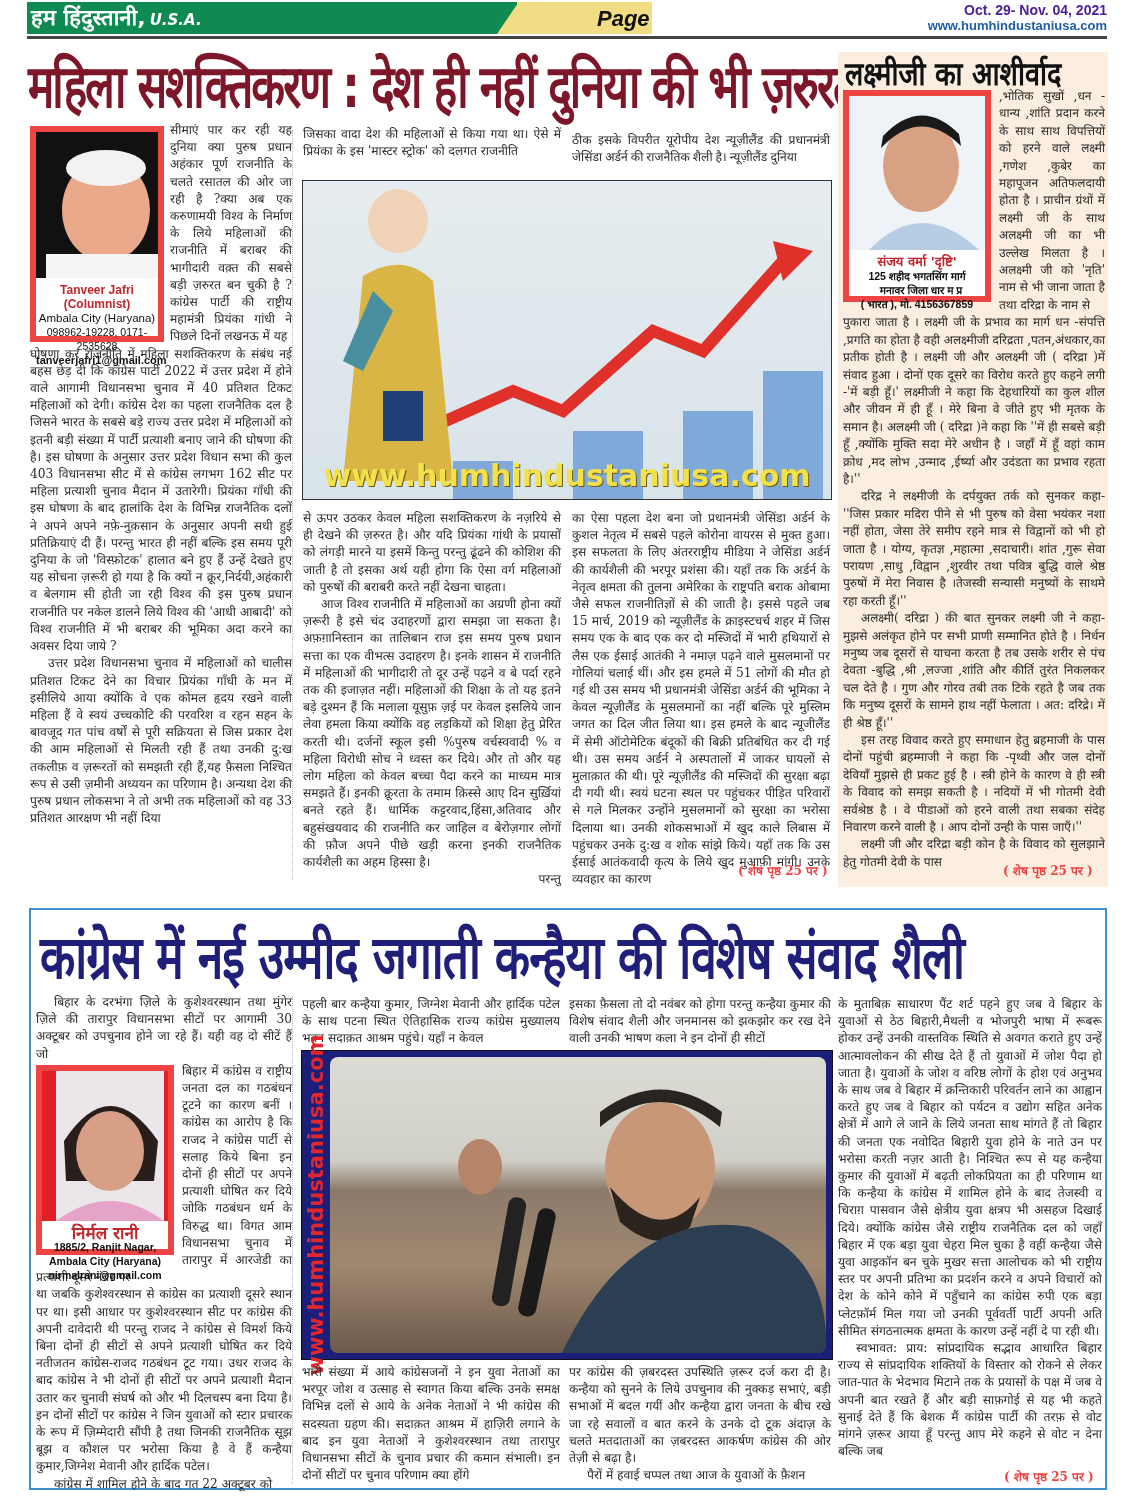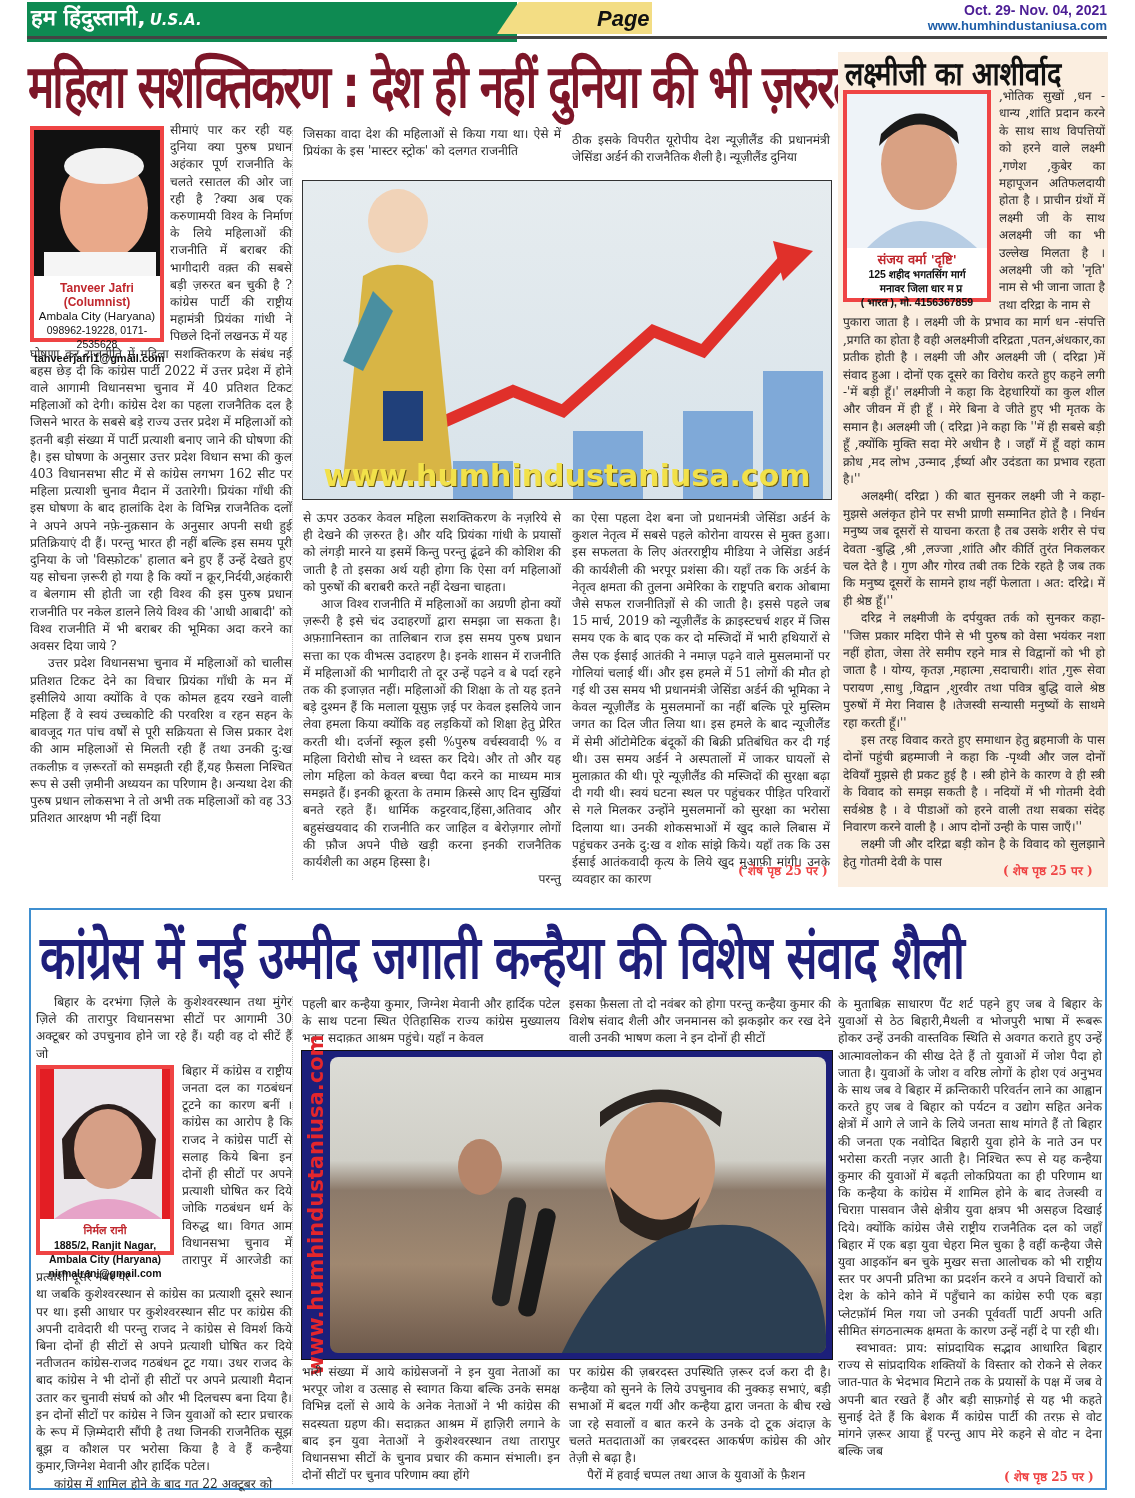--- a/index.html
+++ b/index.html
@@ -1,33 +1,33 @@
 <!DOCTYPE html>
 <html><head>
 <meta charset="utf-8">
 <style>
   * { box-sizing: border-box; margin: 0; padding: 0; }
   body { width: 1135px; height: 1498px; background: #fff; font-family: "DejaVu Serif", serif; color: #222; position: relative; overflow: hidden; }
   .masthead { position: absolute; left: 27px; top: 0; width: 1080px; height: 36px; }
-  .mast-green { position: absolute; left: 0; top: 2px; width: 490px; height: 40px; background: #0e8a52; color: #fff; font-family: "DejaVu Sans", sans-serif; font-weight: bold; font-size: 22px; padding-left: 4px; line-height: 32px; }
+  .mast-green { position: absolute; left: 0; top: 2px; width: 490px; height: 32px; background: #0e8a52; color: #fff; font-family: "DejaVu Sans", sans-serif; font-weight: bold; font-size: 22px; padding-left: 4px; line-height: 32px; }
   .mast-green .usa { font-style: italic; font-size: 15px; margin-left: 4px; }
   .mast-page { position: absolute; left: 470px; top: 2px; width: 155px; height: 32px; background: #f3dd84; clip-path: polygon(14% 0, 100% 0, 100% 100%, 0 100%); }
   .mast-page span { position: absolute; left: 60px; top: 4px; font-family: "Liberation Sans", sans-serif; font-weight: bold; font-style: italic; font-size: 22px; color: #111; margin-left: 40px; }
   .mast-right { position: absolute; right: 0; top: 3px; text-align: right; font-family: "Liberation Sans", sans-serif; font-weight: bold; }
   .mast-date { color: #4c1d95; font-size: 14px; line-height: 15px; }
   .mast-url { color: #1e5ea8; font-size: 13px; line-height: 15px; }
   .mast-rule { position: absolute; left: 27px; top: 36px; width: 1080px; height: 3px; background: #444; }
 
   .headline1 { position: absolute; left: 28px; top: 44px; width: 800px; font-family: "DejaVu Sans", sans-serif; font-weight: bold; font-size: 44px; letter-spacing: -2px; color: #7d1628; white-space: nowrap; transform: scaleY(1.35); transform-origin: top left; }
   .col { position: absolute; font-size: 12.2px; line-height: 17.2px; text-align: justify; color: #2a2a2a; }
   .col p { text-indent: 18px; }
   .col p.noindent { text-indent: 0; }
   .col b { color: #111; }
 
-  .photo-box { position: absolute; background: #fff; border: 4px solid #ef4444; }
+  .photo-box { position: absolute; background: #fff; border: 6px solid #ef4444; }
   .photo { width: 100%; }
   .caption { text-align: center; font-family: "Liberation Sans", sans-serif; line-height: 14px; }
   .cap-name { color: #c0272d; font-weight: bold; font-size: 12px; }
   .cap-line { font-size: 11.5px; color: #111; }
   .cap-email { font-size: 11px; font-weight: bold; color: #111; }
 
   .cartoon { position: absolute; left: 302px; top: 180px; width: 530px; height: 320px; border: 1px solid #333; overflow: hidden; background: linear-gradient(#e6ecef, #d8e3ea); }
   .watermark { position: absolute; left: 0; bottom: 6px; width: 100%; text-align: center; font-family: "DejaVu Sans", sans-serif; font-weight: bold; font-size: 30px; color: #f2e14a; letter-spacing: 0px; text-shadow: 1px 1px 0 #6b5a10; }
 
   .side-box { position: absolute; left: 838px; top: 52px; width: 270px; height: 835px; background: #fbeee0; }
@@ -129,42 +129,42 @@
     </svg>
     <div class="caption">
       <div class="cap-name" style="font-family:'DejaVu Sans',sans-serif; font-size:13px;">संजय वर्मा 'दृष्टि'</div>
       <div class="cap-line" style="font-weight:bold; font-size:10.5px;">125 शहीद भगतसिंग मार्ग</div>
       <div class="cap-line" style="font-weight:bold; font-size:10.5px;margin-left:8px;">मनावर जिला धार म प्र</div>
       <div class="cap-line" style="font-weight:bold; font-size:10.5px;">( भारत ), मो. 4156367859</div>
     </div>
   </div>
   <p class="noindent">,भोतिक सुखों ,धन - धान्य ,शांति प्रदान करने के साथ साथ विपत्तियों को हरने वाले लक्ष्मी ,गणेश ,कुबेर का महापूजन अतिफलदायी होता है । प्राचीन ग्रंथों में लक्ष्मी जी के साथ अलक्ष्मी जी का भी उल्लेख मिलता है । अलक्ष्मी जी को 'नृति' नाम से भी जाना जाता है तथा दरिद्रा के नाम से</p>
   <p class="noindent">पुकारा जाता है । लक्ष्मी जी के प्रभाव का मार्ग धन -संपत्ति ,प्रगति का होता है वही अलक्ष्मीजी दरिद्रता ,पतन,अंधकार,का प्रतीक होती है । लक्ष्मी जी और अलक्ष्मी जी ( दरिद्रा )में संवाद हुआ । दोनों एक दूसरे का विरोध करते हुए कहने लगी -'में बड़ी हूँ।' लक्ष्मीजी ने कहा कि देहधारियों का कुल शील और जीवन में ही हूँ । मेरे बिना वे जीते हुए भी मृतक के समान है।  अलक्ष्मी जी ( दरिद्रा )ने कहा कि ''में ही सबसे बड़ी हूँ ,क्योंकि मुक्ति सदा मेरे अधीन है । जहाँ में हूँ वहां काम क्रोध ,मद लोभ ,उन्माद ,ईर्ष्या और उदंडता का प्रभाव रहता है।''</p>
+  <p>दरिद्र ने लक्ष्मीजी के दर्पयुक्त तर्क को सुनकर कहा- ''जिस प्रकार मदिरा पीने से भी पुरुष  को वेसा  भयंकर नशा नहीं होता, जेसा तेरे समीप रहने मात्र से विद्वानों को भी हो जाता है । योग्य, कृतज्ञ ,महात्मा ,सदाचारी। शांत ,गुरू सेवा परायण ,साधु ,विद्वान ,शुरवीर तथा पवित्र बुद्धि वाले श्रेष्ठ पुरुषों में मेरा निवास है ।तेजस्वी सन्यासी मनुष्यों के साथमे रहा करती हूँ।''</p>
   <p>अलक्ष्मी( दरिद्रा ) की बात सुनकर लक्ष्मी जी ने कहा- मुझसे अलंकृत होने पर सभी प्राणी सम्मानित होते है । निर्धन मनुष्य जब दूसरों से याचना करता है तब उसके शरीर से पंच  देवता -बुद्धि ,श्री ,लज्जा ,शांति और कीर्ति तुरंत निकलकर चल देते है । गुण और गोरव तबी तक टिके रहते है जब तक कि मनुष्य दूसरों के सामने हाथ नहीं फेलाता । अत: दरिद्रे। में ही श्रेष्ठ हूँ।''</p>
-  <p>दरिद्र ने लक्ष्मीजी के दर्पयुक्त तर्क को सुनकर कहा- ''जिस प्रकार मदिरा पीने से भी पुरुष  को वेसा  भयंकर नशा नहीं होता, जेसा तेरे समीप रहने मात्र से विद्वानों को भी हो जाता है । योग्य, कृतज्ञ ,महात्मा ,सदाचारी। शांत ,गुरू सेवा परायण ,साधु ,विद्वान ,शुरवीर तथा पवित्र बुद्धि वाले श्रेष्ठ पुरुषों में मेरा निवास है ।तेजस्वी सन्यासी मनुष्यों के साथमे रहा करती हूँ।''</p>
   <p>इस तरह विवाद करते हुए समाधान हेतु ब्रहमाजी के पास दोनों पहुंची ब्रहम्माजी ने कहा कि -पृथ्वी और जल दोनों देवियाँ मुझसे ही प्रकट हुई है । स्त्री होने के कारण वे ही स्त्री के विवाद को समझ सकती है । नदियों में भी गोतमी देवी सर्वश्रेष्ठ है । वे पीडाओं को हरने वाली तथा सबका संदेह निवारण करने वाली है । आप दोनों उन्ही के पास जाएँ।''</p>
   <p>लक्ष्मी जी और दरिद्रा बड़ी कोन  है के विवाद को सुलझाने हेतु गोतमी देवी के पास</p>
 </div>
 <div class="cont" style="left:1003px; top:862px;">( शेष पृष्ठ 25 पर )</div>
 
 <div class="box2"></div>
 <div class="headline2">कांग्रेस में नई उम्मीद जगाती कन्हैया की विशेष संवाद शैली</div>
 
 <div class="col" style="left:36px; top:994px; width:256px;">
   <p>बिहार के दरभंगा ज़िले के कुशेश्वरस्थान तथा मुंगेर ज़िले की तारापुर विधानसभा सीटों पर आगामी 30 अक्टूबर को उपचुनाव होने जा रहे हैं। यही वह दो सीटें हैं जो</p>
   <div class="photo-box" style="position:relative; float:left; width:138px; height:190px; margin:2px 8px 2px 0;">
     <svg class="photo" width="136" height="150">
       <rect width="136" height="150" fill="#e31e24"></rect>
       <rect x="14" width="108" height="150" fill="#eae6ea"></rect>
       <path d="M22 70 Q68 0 116 70 L112 110 L24 110 Z" fill="#2a1e1c"></path>
       <ellipse cx="68" cy="80" rx="34" ry="40" fill="#d69f86"></ellipse>
       <path d="M14 150 Q68 110 122 150 Z" fill="#e6a3c8"></path>
     </svg>
     <div class="caption">
-      <div class="cap-name" style="font-family:'DejaVu Sans',sans-serif; font-size:11px;">निर्मल रानी</div>
+      <div class="cap-name" style="font-family:'DejaVu Sans',sans-serif; font-size:17px;">निर्मल रानी</div>
       <div class="cap-line" style="font-weight:bold; font-size:10.5px;">1885/2, Ranjit Nagar,</div>
       <div class="cap-line" style="font-weight:bold; font-size:10.5px;">Ambala City  (Haryana)</div>
       <div class="cap-email" style="font-size:10.5px;">nirmalrani@gmail.com</div>
     </div>
   </div>
   <p class="noindent">बिहार में कांग्रेस व राष्ट्रीय जनता दल का गठबंधन टूटने का कारण बनीं । कांग्रेस का आरोप है कि राजद ने कांग्रेस पार्टी से सलाह किये बिना इन दोनों ही सीटों पर अपने प्रत्याशी घोषित कर दिये जोकि गठबंधन धर्म के विरुद्ध था। विगत आम विधानसभा चुनाव में तारापुर में आरजेडी का प्रत्याशी दूसरे नंबर पर</p>
   <p class="noindent">था जबकि कुशेश्वरस्थान से कांग्रेस का प्रत्याशी दूसरे स्थान पर था। इसी आधार पर कुशेश्वरस्थान सीट पर कांग्रेस की अपनी दावेदारी थी  परन्तु राजद ने कांग्रेस से विमर्श किये बिना दोनों ही सीटों से अपने प्रत्याशी घोषित कर दिये नतीजतन कांग्रेस-राजद गठबंधन टूट गया। उधर राजद के बाद कांग्रेस ने भी दोनों ही सीटों पर अपने प्रत्याशी मैदान उतार कर चुनावी संघर्ष को और भी दिलचस्प बना दिया है। इन दोनों सीटों पर कांग्रेस ने जिन युवाओं को स्टार प्रचारक के रूप में ज़िम्मेदारी सौंपी है तथा जिनकी राजनैतिक सूझ बूझ व कौशल पर भरोसा किया है वे हैं कन्हैया कुमार,जिग्नेश मेवानी और हार्दिक पटेल।</p>
   <p>कांग्रेस में शामिल होने के बाद गत 22 अक्टूबर को</p>
 </div>
 

